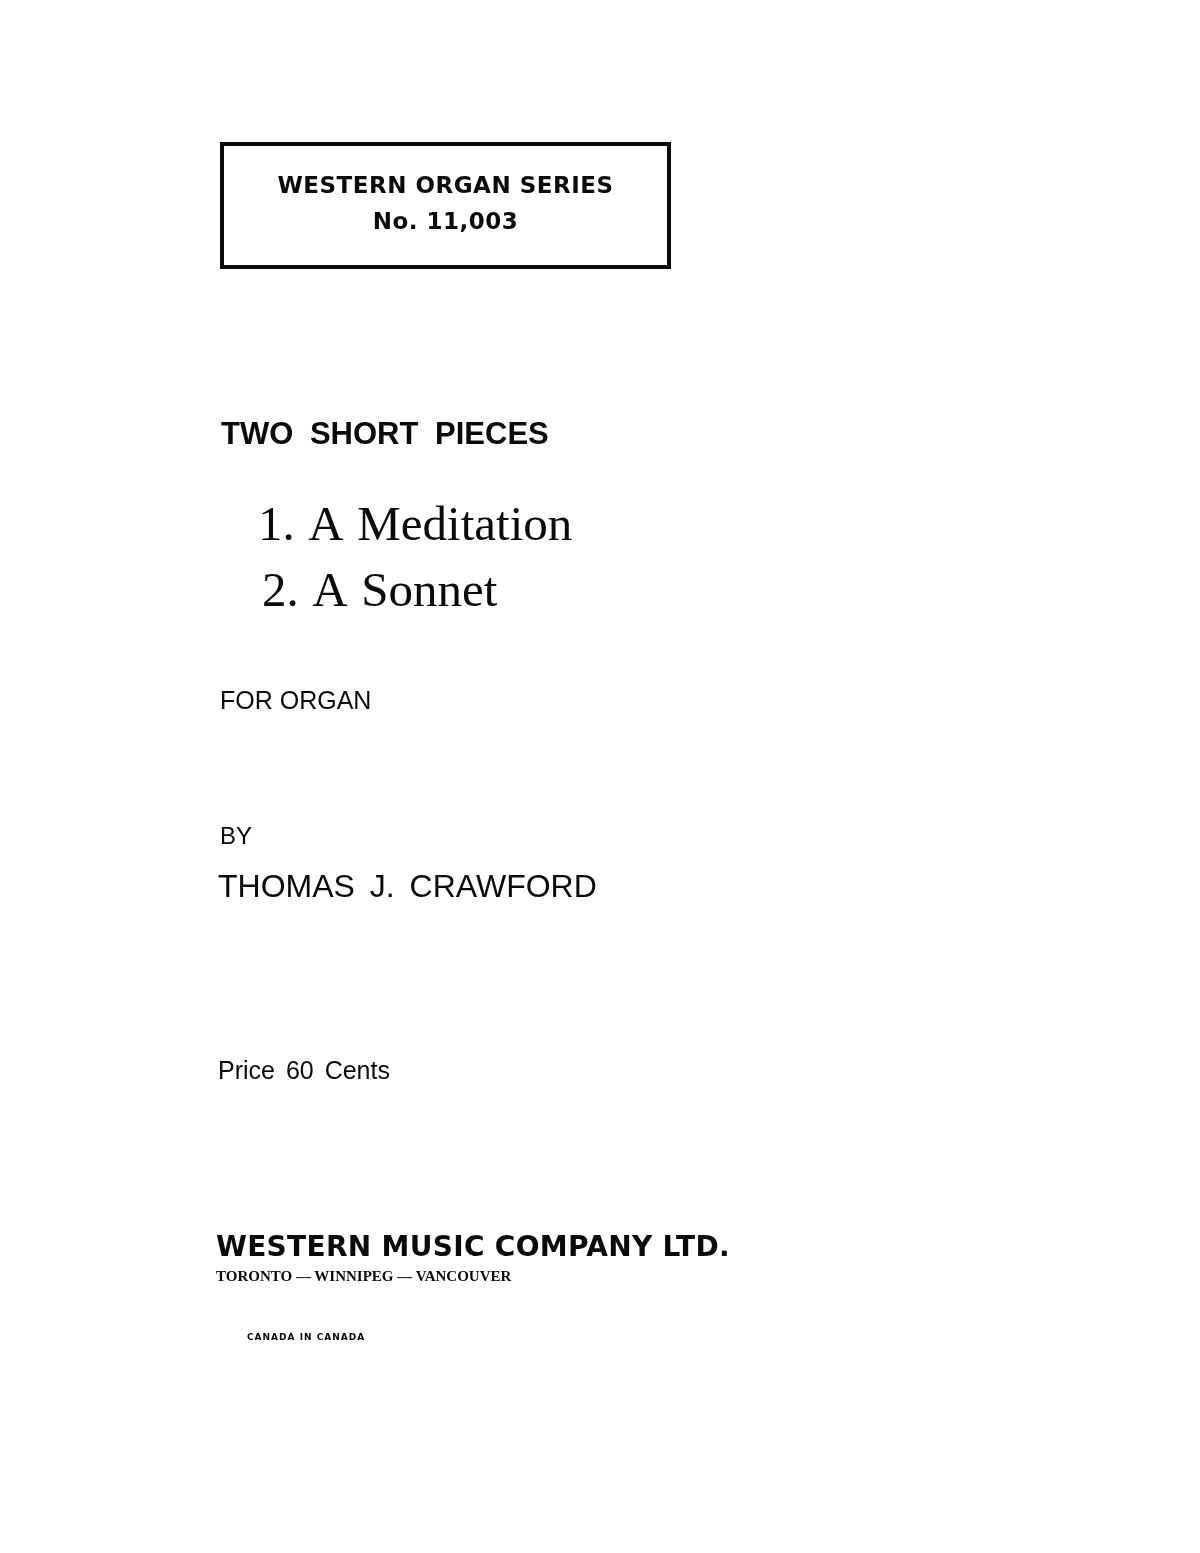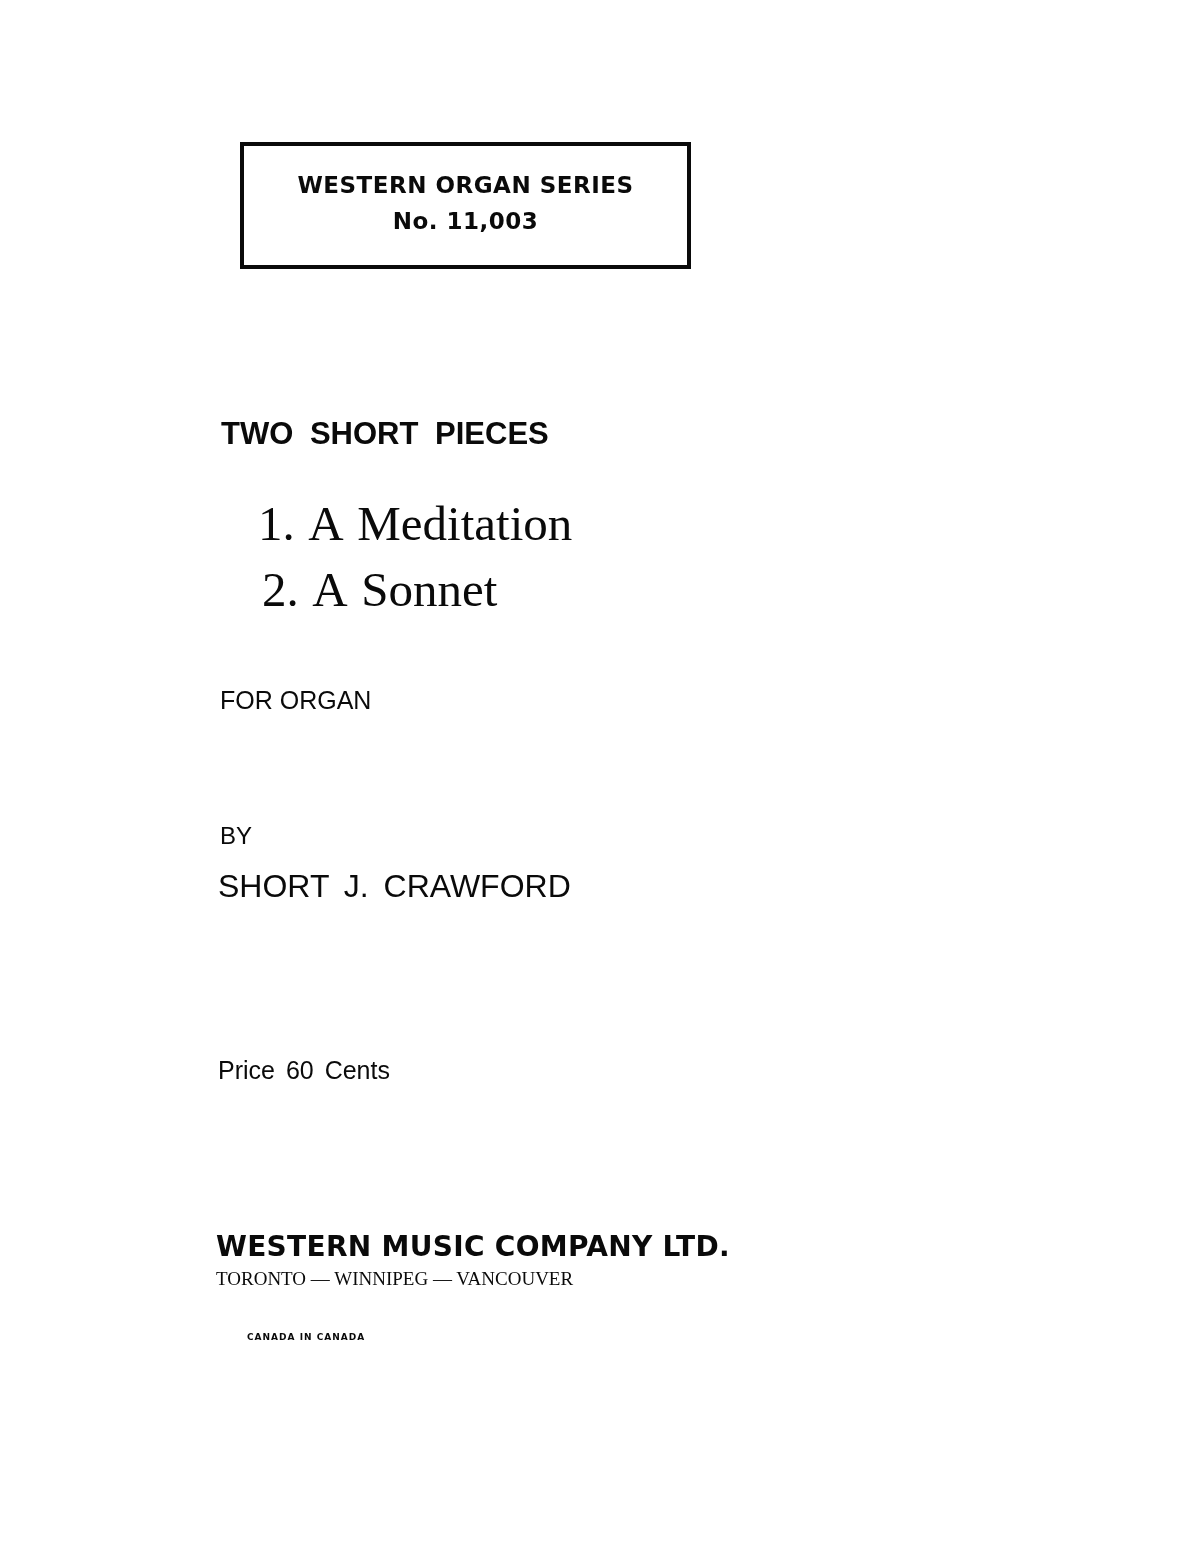--- a/index.html
+++ b/index.html
@@ -1,20 +1,20 @@
 <!DOCTYPE html>
 <html><head>
 <meta charset="utf-8">
 <style>
   html, body { margin:0; padding:0; background:#ffffff; }
   body { width:1200px; height:1553px; position:relative; overflow:hidden; color:#0a0a0a; font-family:"DejaVu Sans", sans-serif; }
   .abs { position:absolute; white-space:nowrap; }
   .series-box {
     position:absolute; left:220px; top:142px; width:443px; height:119px;
-    border:4px solid #0a0a0a; box-sizing:content-box;margin-left:20px;
+    border:4px solid #0a0a0a; box-sizing:content-box;
   }
   .series-title { position:absolute; left:0; right:0; top:26px; text-align:center; font-family:"DejaVu Sans", sans-serif; font-weight:bold; font-size:23px; letter-spacing:0.5px; }
   .series-no { position:absolute; left:0; right:0; top:62px; text-align:center; font-family:"DejaVu Sans", sans-serif; font-weight:bold; font-size:23px; letter-spacing:0.5px; }
   .sans-light { font-family:"Liberation Sans", sans-serif; font-weight:normal; }
   .serif { font-family:"Liberation Serif", serif; }
 </style>
 </head>
 <body>
 
 <div class="series-box">
@@ -25,21 +25,21 @@
 <div class="abs sans-light" style="left:221px; top:416px; font-size:31px; word-spacing:8px;font-weight:bold;">TWO SHORT PIECES</div>
 
 <div class="abs serif" style="left:258px; top:495px; font-size:49px; word-spacing:4px;">1. A Meditation</div>
 
 <div class="abs serif" style="left:262px; top:561px; font-size:49px; word-spacing:4px;">2. A Sonnet</div>
 
 <div class="abs sans-light" style="left:220px; top:686px; font-size:25px;">FOR ORGAN</div>
 
 <div class="abs sans-light" style="left:220px; top:822px; font-size:24px;">BY</div>
 
-<div class="abs sans-light" style="left:218px; top:868px; font-size:32px; word-spacing:6px;">SHORT J. CRAWFORD</div>
+<div class="abs sans-light" style="left:218px; top:868px; font-size:32px; word-spacing:6px;">THOMAS J. CRAWFORD</div>
 
 <div class="abs sans-light" style="left:218px; top:1056px; font-size:25px; word-spacing:4px;">Price 60 Cents</div>
 
 <div class="abs" style="left:216px; top:1230px; font-size:28px; font-weight:bold; font-family:'DejaVu Sans', sans-serif; letter-spacing:0.3px;">WESTERN MUSIC COMPANY LTD.</div>
 
-<div class="abs serif" style="left:216px; top:1268px; font-size:19px; font-weight:normal;">TORONTO — WINNIPEG — VANCOUVER</div>
+<div class="abs serif" style="left:216px; top:1268px; font-size:15px; font-weight:bold;">TORONTO — WINNIPEG — VANCOUVER</div>
 
 <div class="abs" style="left:247px; top:1332px; font-size:9px; font-weight:bold; letter-spacing:1px; font-family:'DejaVu Sans', sans-serif;">CANADA IN CANADA</div>
 
 </body></html>

